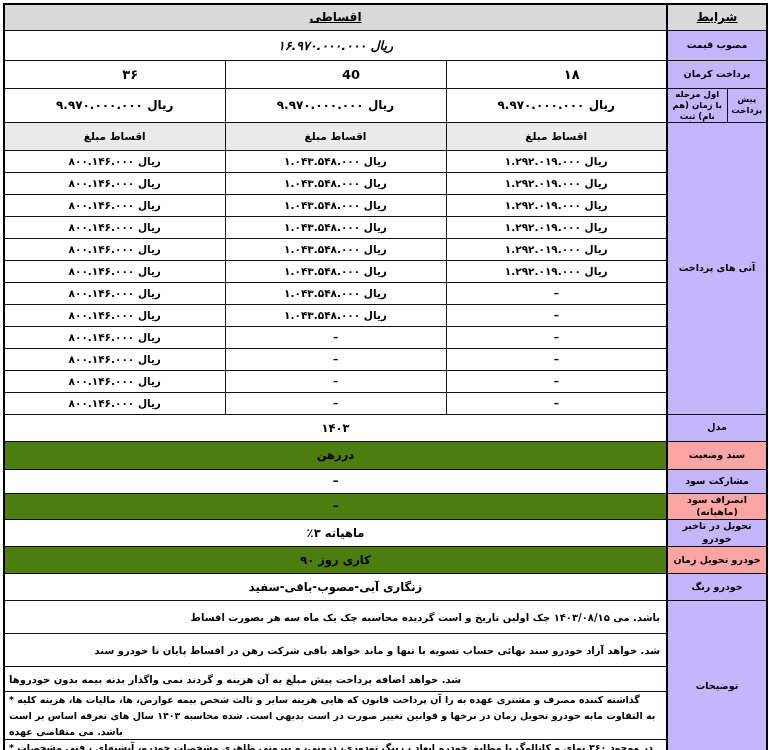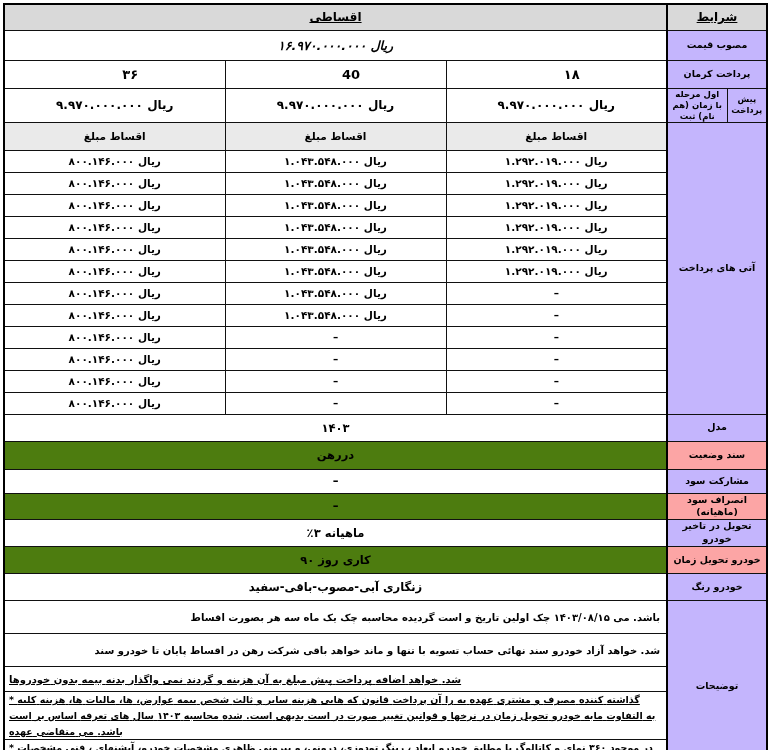--- a/index.html
+++ b/index.html
@@ -15,21 +15,21 @@
   td.month{font-size:13px;padding-left:34px;}
   td.dpval{font-size:12px;}
   tr.amthead td.amt{background:#eaeaea;font-size:10.5px;}
   td.inst{font-size:10.5px;}
   td.detval{font-size:11.5px;}
   tr.alt td.zval{background:#4d7c0f;}
   tr.alt td.lbl{background:#fca5a5;}
   td.note{font-size:10px;line-height:1.5;}
   td.note.small{font-size:9.5px;line-height:1.65;}
   td.alignR{text-align:right;padding-right:6px;}
-  td.alignL{text-align:left;padding-left:4px;text-decoration:underline;}
+  td.alignL{text-align:left;padding-left:4px;}
   
   .flip{direction:ltr;unicode-bidi:isolate;}
   .flip bdi{unicode-bidi:isolate;}
   td.stage1{font-size:8.5px;line-height:1.3;padding:0 2px;}
 </style>
 </head>
 <body>
 
 <div class="sheet">
 <table>

